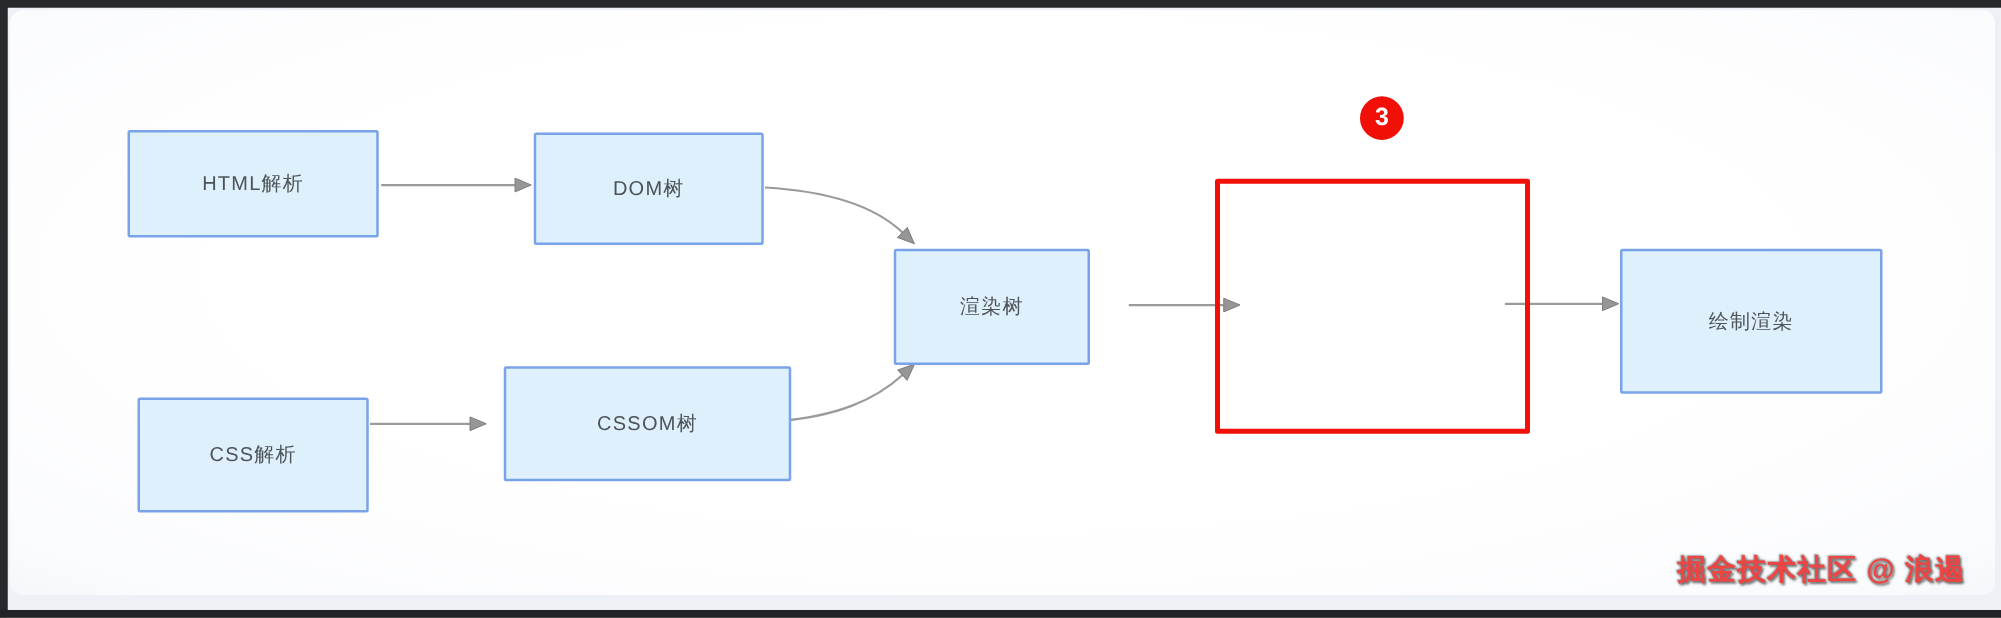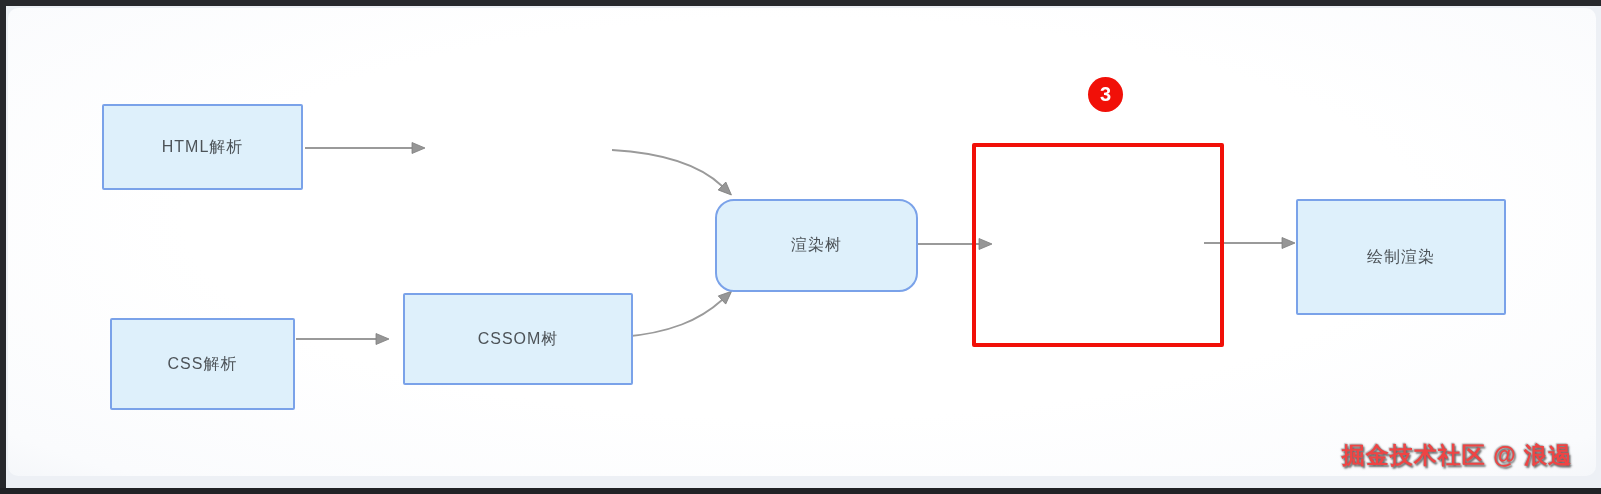--- a/index.html
+++ b/index.html
@@ -47,21 +47,21 @@
     display: flex; align-items: center; justify-content: center;
     color: var(--node-text);
     font-size: 16px;
     letter-spacing: 1px;
     z-index: 3;
   }
   .n-html   { left: 102px;  top: 104px; width: 201px; height: 86px; }
   .n-dom    { left: 427px;  top: 106px; width: 184px; height: 90px; }
   .n-css    { left: 110px;  top: 293px; width: 185px; height: 92px; margin-top: 25px; }
   .n-cssom  { left: 403px;  top: 293px; width: 230px; height: 92px; }
-  .n-render { left: 715px;  top: 199px; width: 203px; height: 93px; border-radius: 19px; }
+  .n-render { left: 715px;  top: 199px; width: 157px; height: 93px; }
   .n-layout { left: 995px;  top: 199px; width: 208px; height: 92px; }
   .n-paint  { left: 1296px; top: 199px; width: 210px; height: 116px; }
 
   svg.arrows {
     position: absolute; left: 0; top: 0; width: 1601px; height: 494px;
     z-index: 2; pointer-events: none;
   }
   svg.arrows path.edge {
     fill: none;
     stroke: var(--arrow);
@@ -114,20 +114,21 @@
     </defs>
     <path class="edge" d="M305 148 L412 148" marker-end="url(#arrowhead)"></path>
     <path class="edge" d="M296 339 L376 339" marker-end="url(#arrowhead)"></path>
     <path class="edge" d="M612 150 C664 153, 700 165, 722 186" marker-end="url(#arrowhead)"></path>
     <path class="edge" d="M622 337 C670 333, 700 320, 722 300" marker-end="url(#arrowhead)"></path>
     <path class="edge" d="M903 244 L979 244" marker-end="url(#arrowhead)"></path>
     <path class="edge" d="M1204 243 L1282 243" marker-end="url(#arrowhead)"></path>
   </svg>
 
   <div class="node n-html">HTML解析</div>
+  <div class="node n-dom">DOM树</div>
   <div class="node n-css">CSS解析</div>
   <div class="node n-cssom">CSSOM树</div>
   <div class="node n-render">渲染树</div>
   <div class="node n-paint">绘制渲染</div>
 
   <div class="red-rect"></div>
   <div class="badge">3</div>
 
   <div class="watermark">掘金技术社区 @ 浪遏</div>
 </div>

